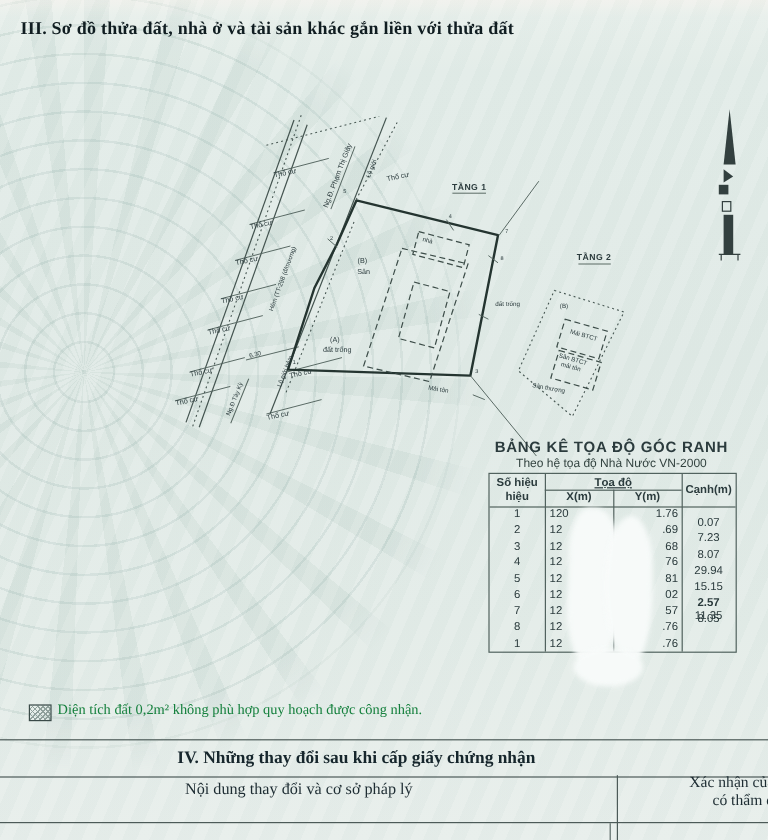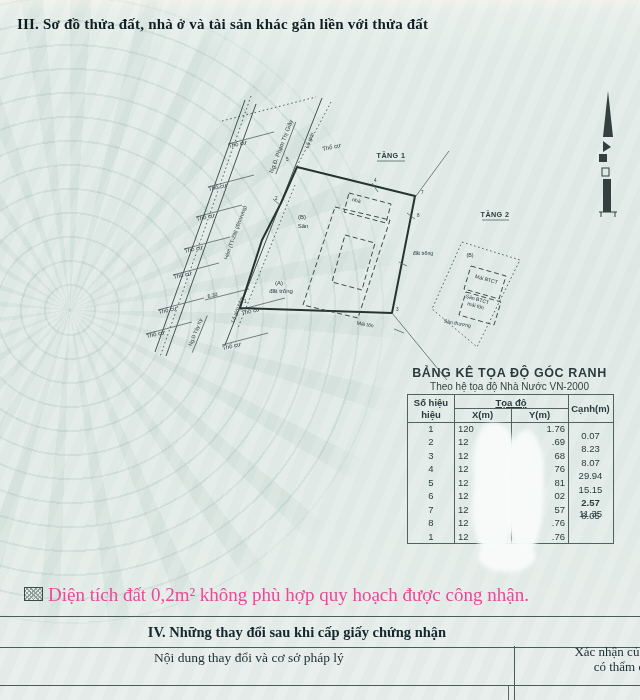--- a/index.html
+++ b/index.html
@@ -48,21 +48,21 @@
   .ctable .cell{position:absolute;height:13.45px;line-height:13.45px;}
   .ctable .pt{left:0;width:46px;text-align:center;}
   .ctable .xv{left:50px;width:50px;text-align:left;}
   .ctable .yv{left:103px;width:54px;text-align:right;}
   .ctable .ev{left:160px;width:45px;text-align:center;}
   .blob{position:absolute;background:#f8fbfa;filter:blur(2px);opacity:.96;}
   
   .note-icon{left:24px;top:587px;width:17px;height:12px;border:1px solid #3a4a48;
              background:repeating-linear-gradient(45deg,#8fa09b 0 1px,transparent 1px 3px),
                         repeating-linear-gradient(-45deg,#8fa09b 0 1px,transparent 1px 3px);}
-  .note-text{left:48px;top:584px;width:560px;font-size:19px;color:#ec4899;}
+  .note-text{left:48px;top:584px;width:560px;font-size:12px;color:#15803d;}
   .sec4-band{left:0;top:616px;width:640px;height:30px;border-top:1.4px solid #4c5a58;border-bottom:1.4px solid #4c5a58;
              display:flex;align-items:center;justify-content:center;}
   .sec4-title{font-size:14.5px;font-weight:bold;color:#16262c;transform:translateX(-23px);}
   .row2-left{left:0;top:650px;width:514px;text-align:center;font-size:13.5px;color:#1d2c32;transform:translateX(-8px);}
   .row2-right{left:516px;top:645px;width:232px;text-align:center;font-size:13px;line-height:14.5px;color:#1d2c32;}
   .hline-b{left:0;top:685px;width:640px;height:0;border-top:1.3px solid #4c5a58;}
   .vline-b{left:514px;top:646px;width:0;height:54px;border-left:1.3px solid #4c5a58;}
   .vline-b2{left:508px;top:686px;width:0;height:14px;border-left:1px solid #5a6a66;}
 </style>
 </head>
@@ -231,21 +231,21 @@
   <div class="cell xv" style="top:107.7px;">12</div>
   <div class="cell yv" style="top:107.7px;">57</div>
   <div class="cell pt" style="top:121.15px;">8</div>
   <div class="cell xv" style="top:121.15px;">12</div>
   <div class="cell yv" style="top:121.15px;">.76</div>
   <div class="cell pt" style="top:134.6px;">1</div>
   <div class="cell xv" style="top:134.6px;">12</div>
   <div class="cell yv" style="top:134.6px;">.76</div>
 
   <div class="cell ev" style="top:33.75px;">0.07</div>
-  <div class="cell ev" style="top:47.2px;">8.23</div>
+  <div class="cell ev" style="top:47.2px;">7.23</div>
   <div class="cell ev" style="top:60.65px;">8.07</div>
   <div class="cell ev" style="top:74.1px;">29.94</div>
   <div class="cell ev" style="top:87.55px;">15.15</div>
   <div class="cell ev" style="top:101px;font-weight:bold;">2.57</div>
   <div class="cell ev" style="top:114.45px;">8.05</div>
   <div class="cell ev" style="top:112px;">11.35</div>
 </div>
 
 <div class="blob" style="left:473px;top:423px;width:46px;height:130px;border-radius:40% 60% 55% 45% / 30% 50% 60% 40%;transform:rotate(2deg);"></div>
 <div class="blob" style="left:504px;top:430px;width:40px;height:122px;border-radius:55% 45% 40% 60% / 45% 35% 55% 50%;"></div>

